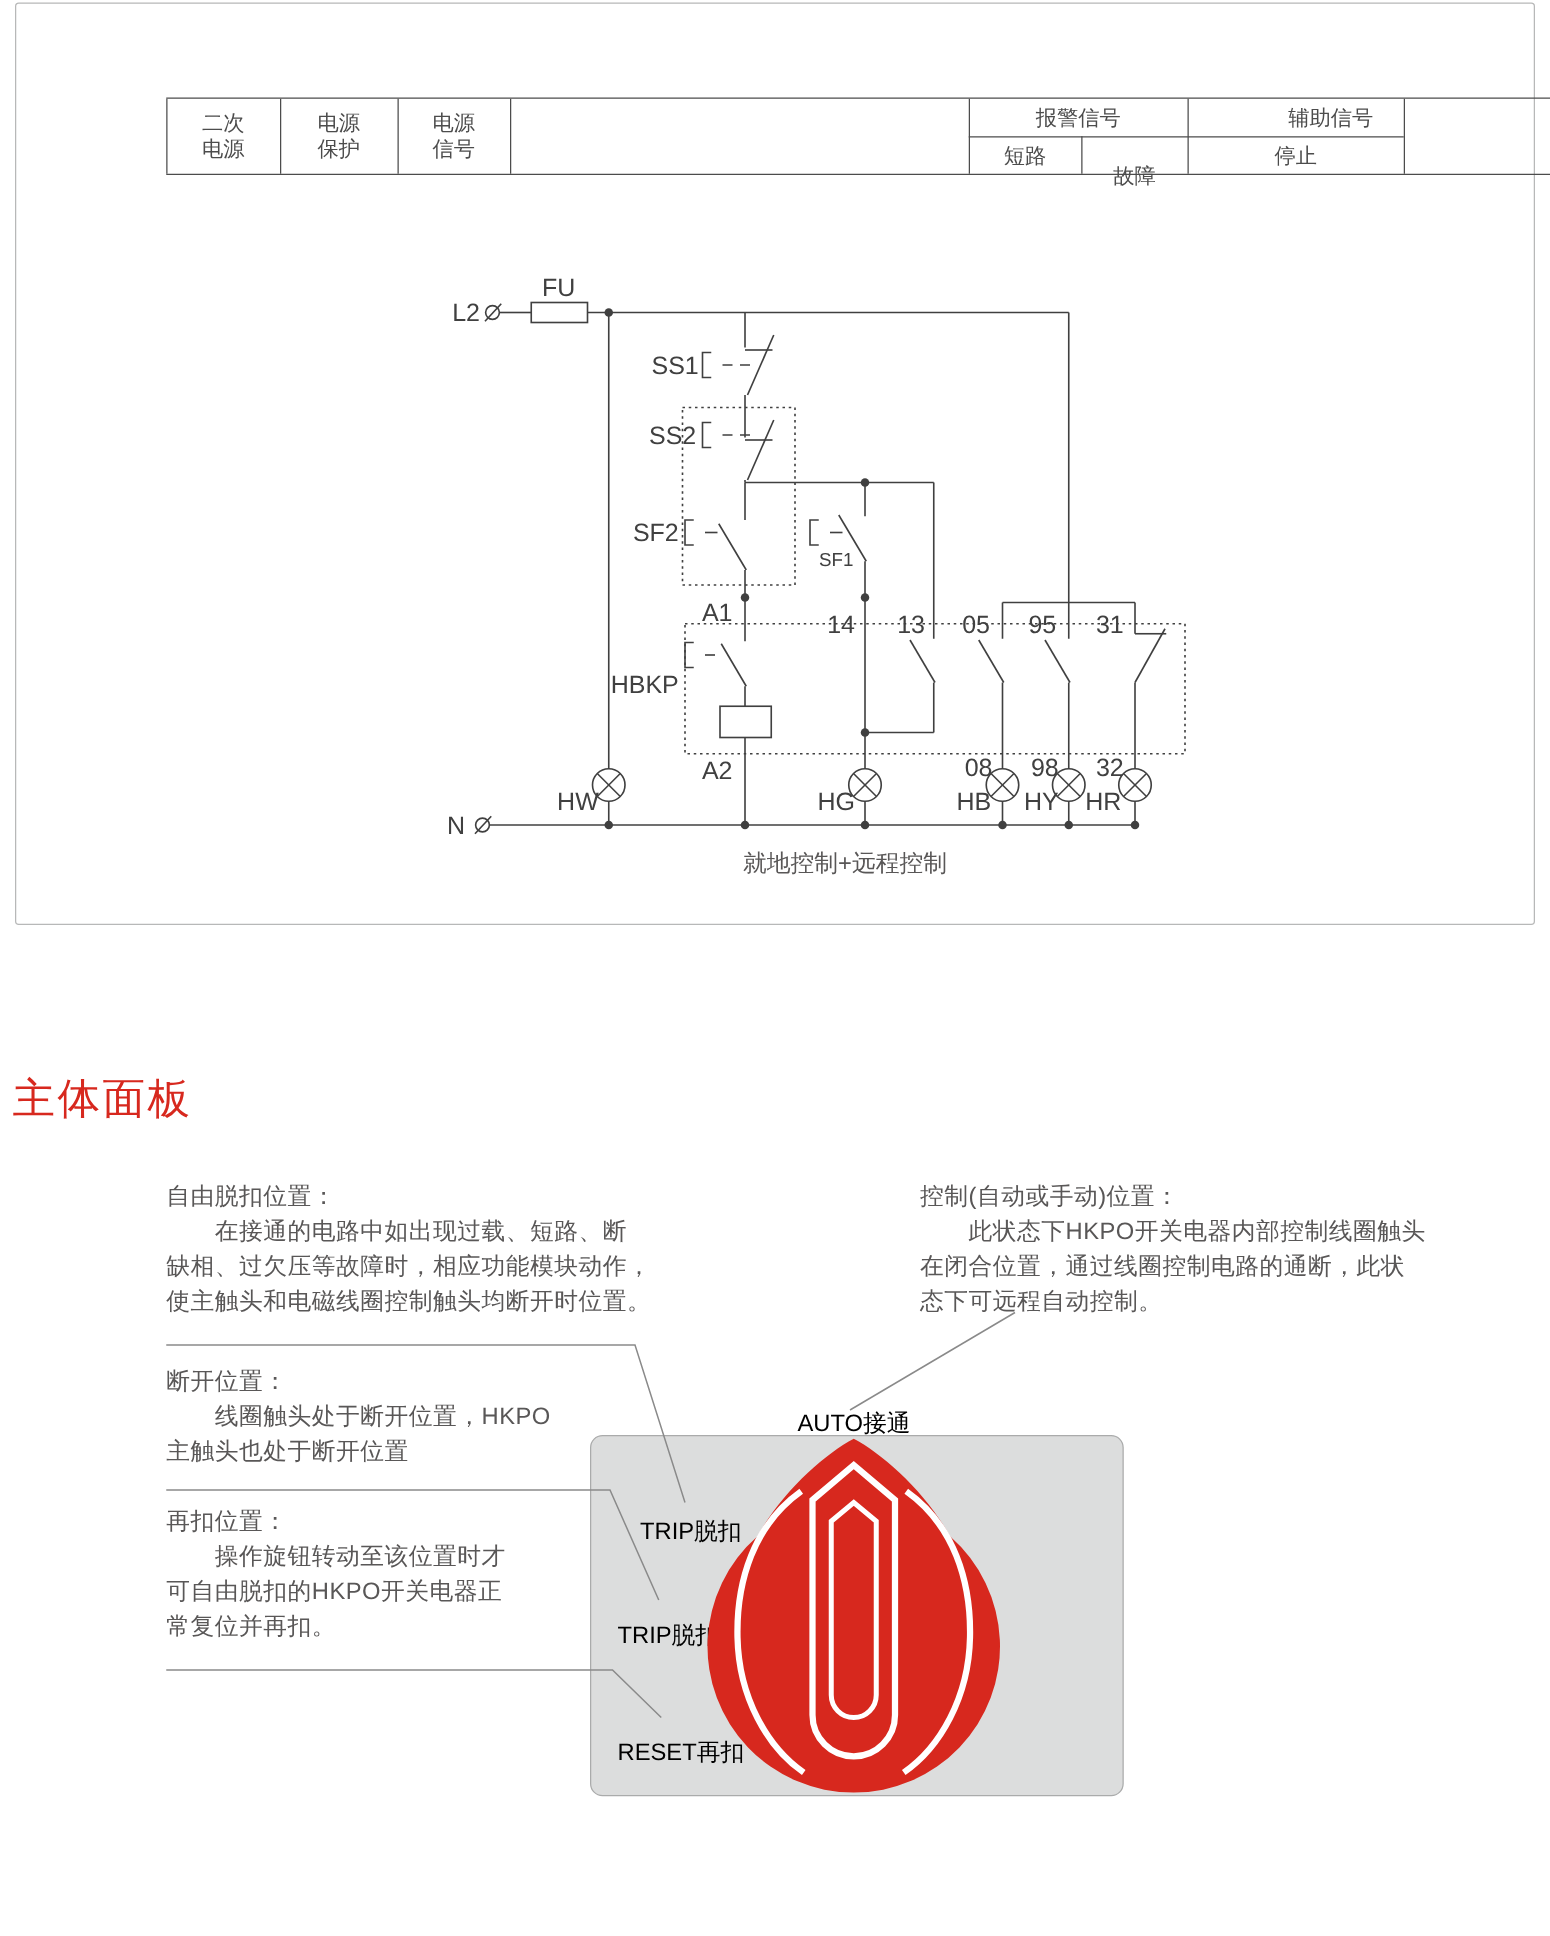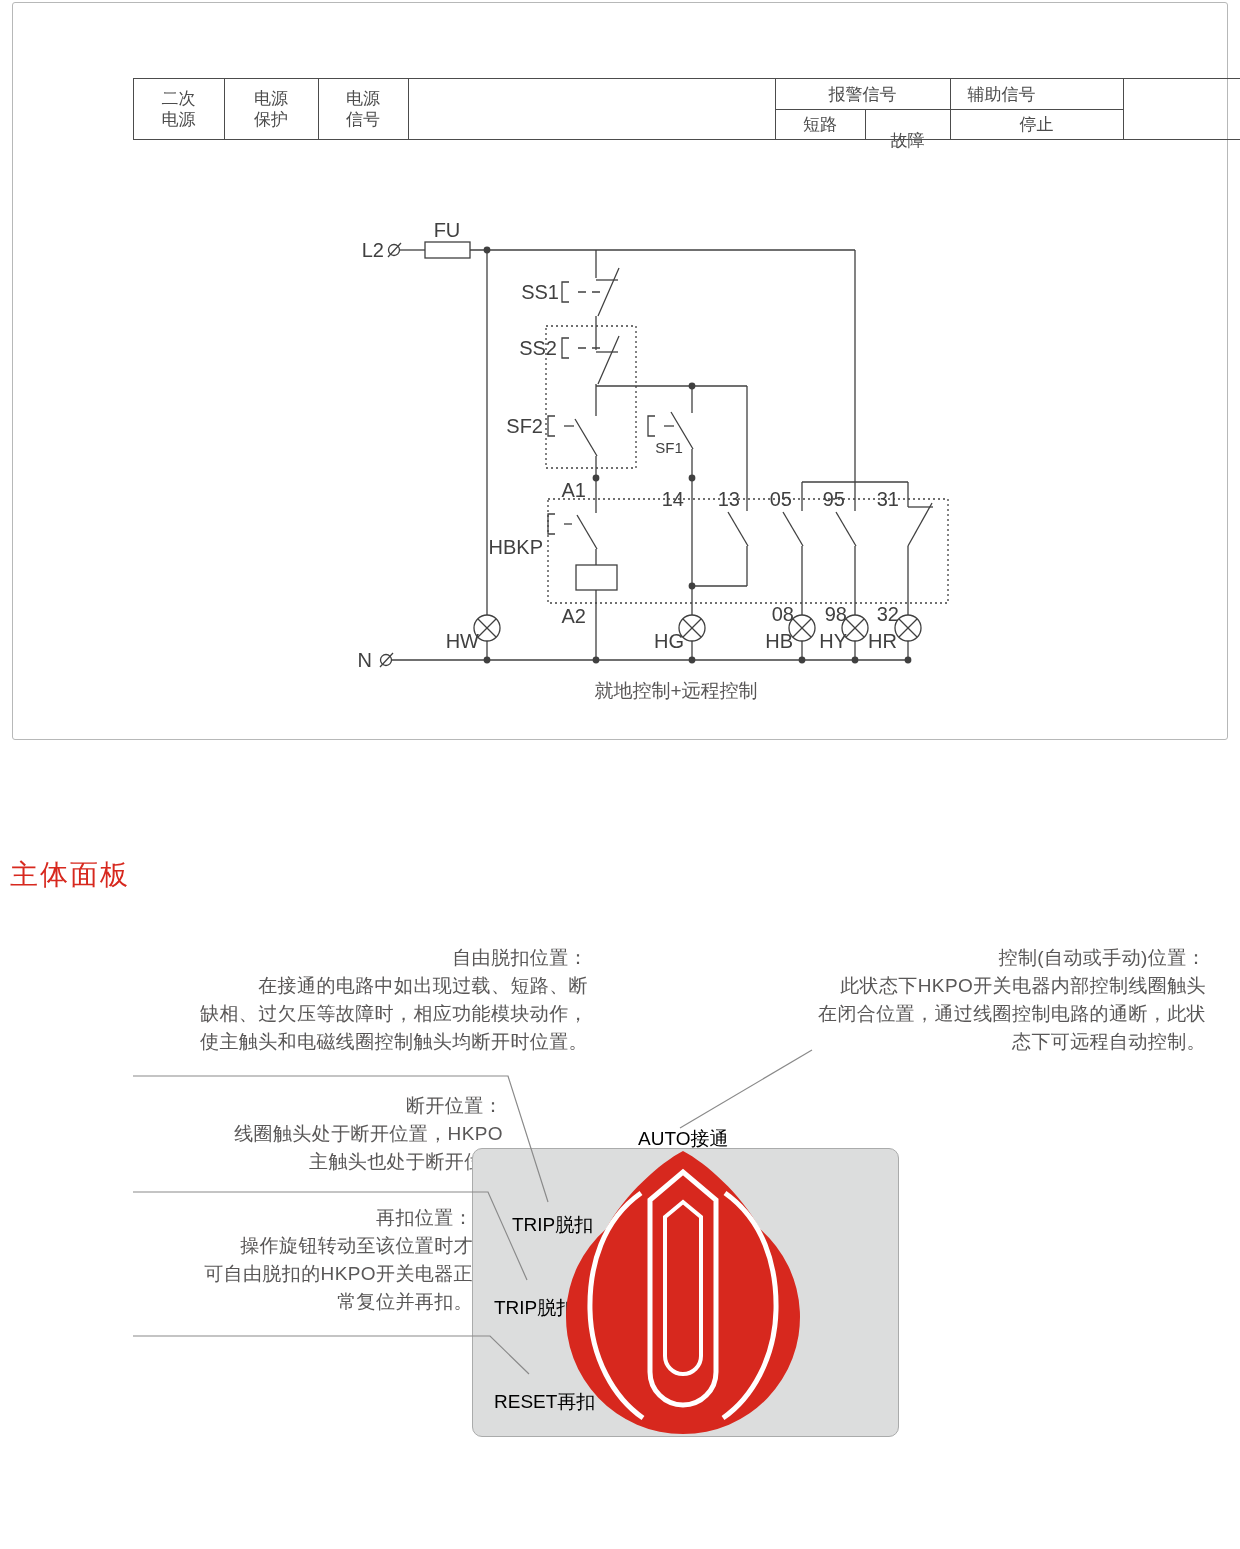--- a/index.html
+++ b/index.html
@@ -8,22 +8,22 @@
   .abs{position:absolute;}
   
   .page-frame{left:12px;top:2px;width:1214px;height:736px;border:1px solid #b7b8b8;border-radius:3px;}
   
   .spec-table{left:133px;top:78px;width:1197px;height:60px;border-top:1px solid #4c4c4c;border-bottom:1px solid #4c4c4c;font-size:17px;}
   .tcell{position:absolute;display:flex;align-items:center;justify-content:center;text-align:center;
          white-space:pre-line;line-height:21px;color:#4c4c4c;}
   .vline{position:absolute;width:1px;background:#4c4c4c;}
   .hline{position:absolute;height:1px;background:#4c4c4c;}
   
-  .note{white-space:pre-line;font-size:19px;line-height:28px;color:#595757;letter-spacing:0.4px;text-align:right;}
-  .section-title{font-size:28px;letter-spacing:2px;}
+  .note{white-space:pre-line;font-size:19px;line-height:28px;color:#595757;letter-spacing:0.4px;}
+  .section-title{font-size:34px;letter-spacing:2px;}
   
   .panel{left:472px;top:1148px;width:425px;height:287px;background:#dcdddd;border:1px solid #aaabab;border-radius:10px;}
   .pos-label{font-size:19px;color:#000000;white-space:nowrap;}
   svg{position:absolute;left:0;top:0;pointer-events:none;}
   svg text{font-family:"Liberation Sans","DejaVu Sans",sans-serif;}
 </style>
 </head>
 <body>
 
 <div class="abs page-frame"></div>
@@ -41,21 +41,21 @@
 
   <div class="tcell" style="left:0;top:0;width:91px;height:60px">二次
 电源</div>
   <div class="tcell" style="left:91px;top:0;width:94px;height:60px">电源
 保护</div>
   <div class="tcell" style="left:185px;top:0;width:90px;height:60px">电源
 信号</div>
   <div class="tcell" style="left:642px;top:0;width:175px;height:30px">报警信号</div>
   <div class="tcell" style="left:642px;top:30px;width:90px;height:30px">短路</div>
   <div class="tcell" style="left:732px;top:46px;width:85px;height:30px">故障</div>
-  <div class="tcell" style="left:782px;top:0;width:173px;height:30px">辅助信号</div>
+  <div class="tcell" style="left:845px;top:0;width:173px;height:30px">辅助信号</div>
   <div class="tcell" style="left:817px;top:30px;width:173px;height:30px">停止</div>
 </div>
 
 <svg width="1240" height="780" viewBox="0 0 1240 780">
   <g stroke="#404040" stroke-width="1.3" fill="none">
 
     <g>
       <circle cx="394" cy="250" r="5.5"></circle>
         <line x1="388" y1="257" x2="401" y2="243"></line>
     </g>

